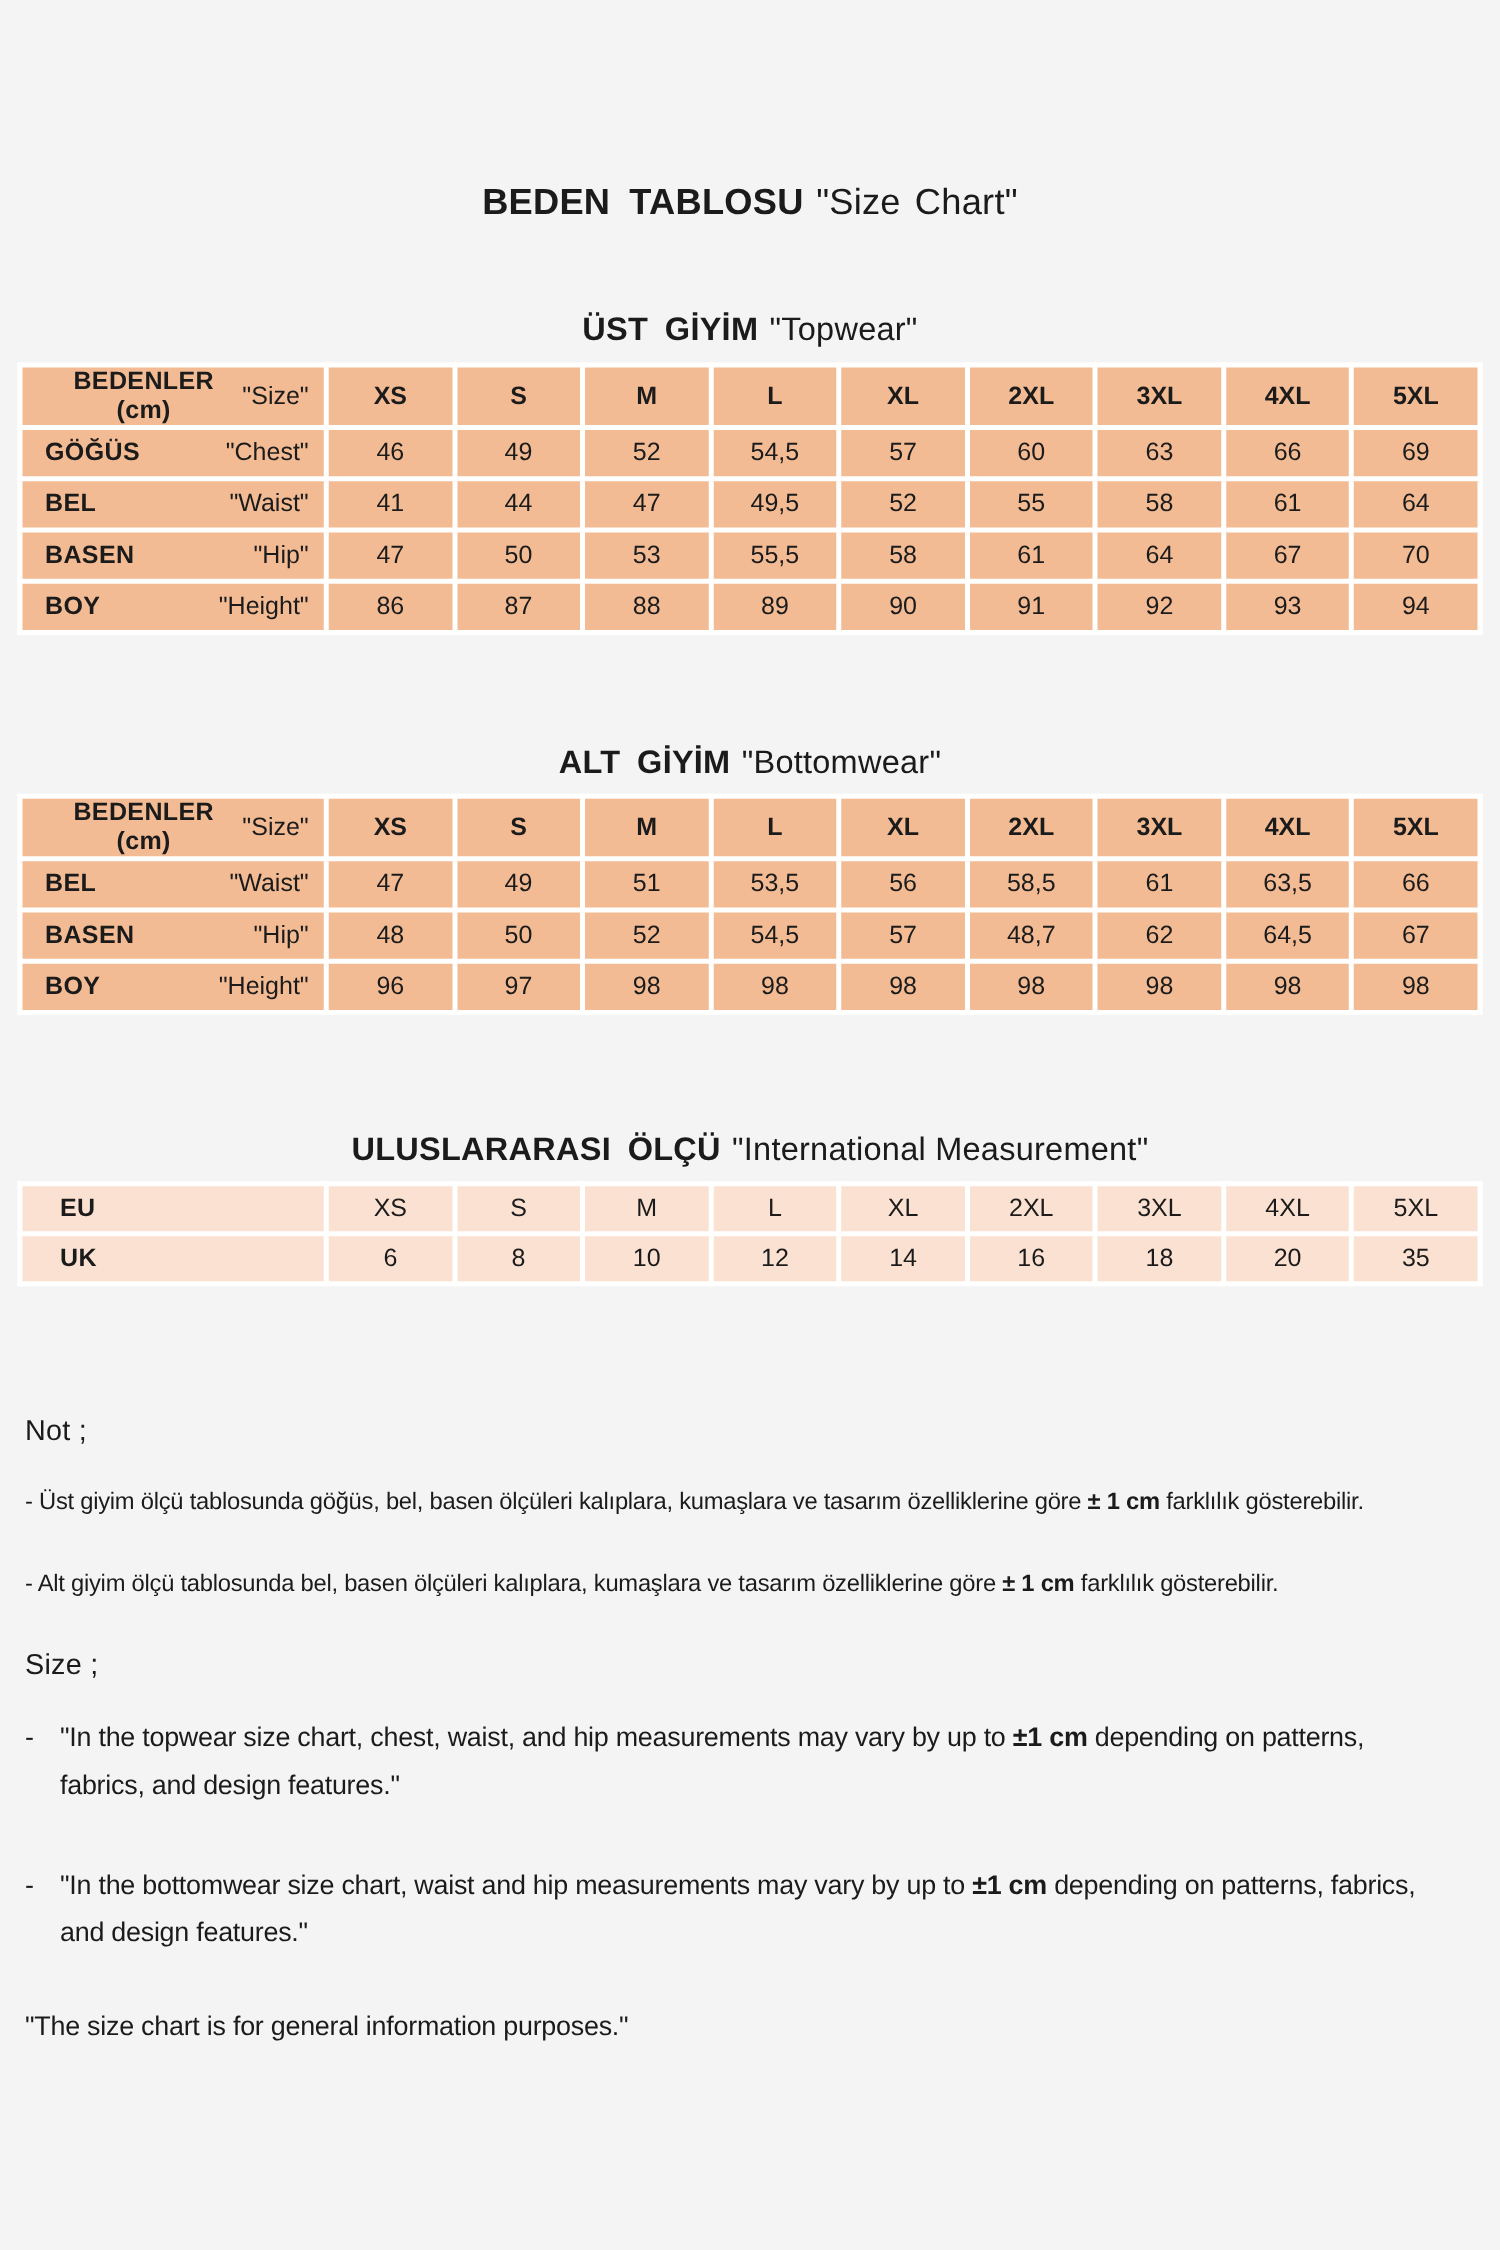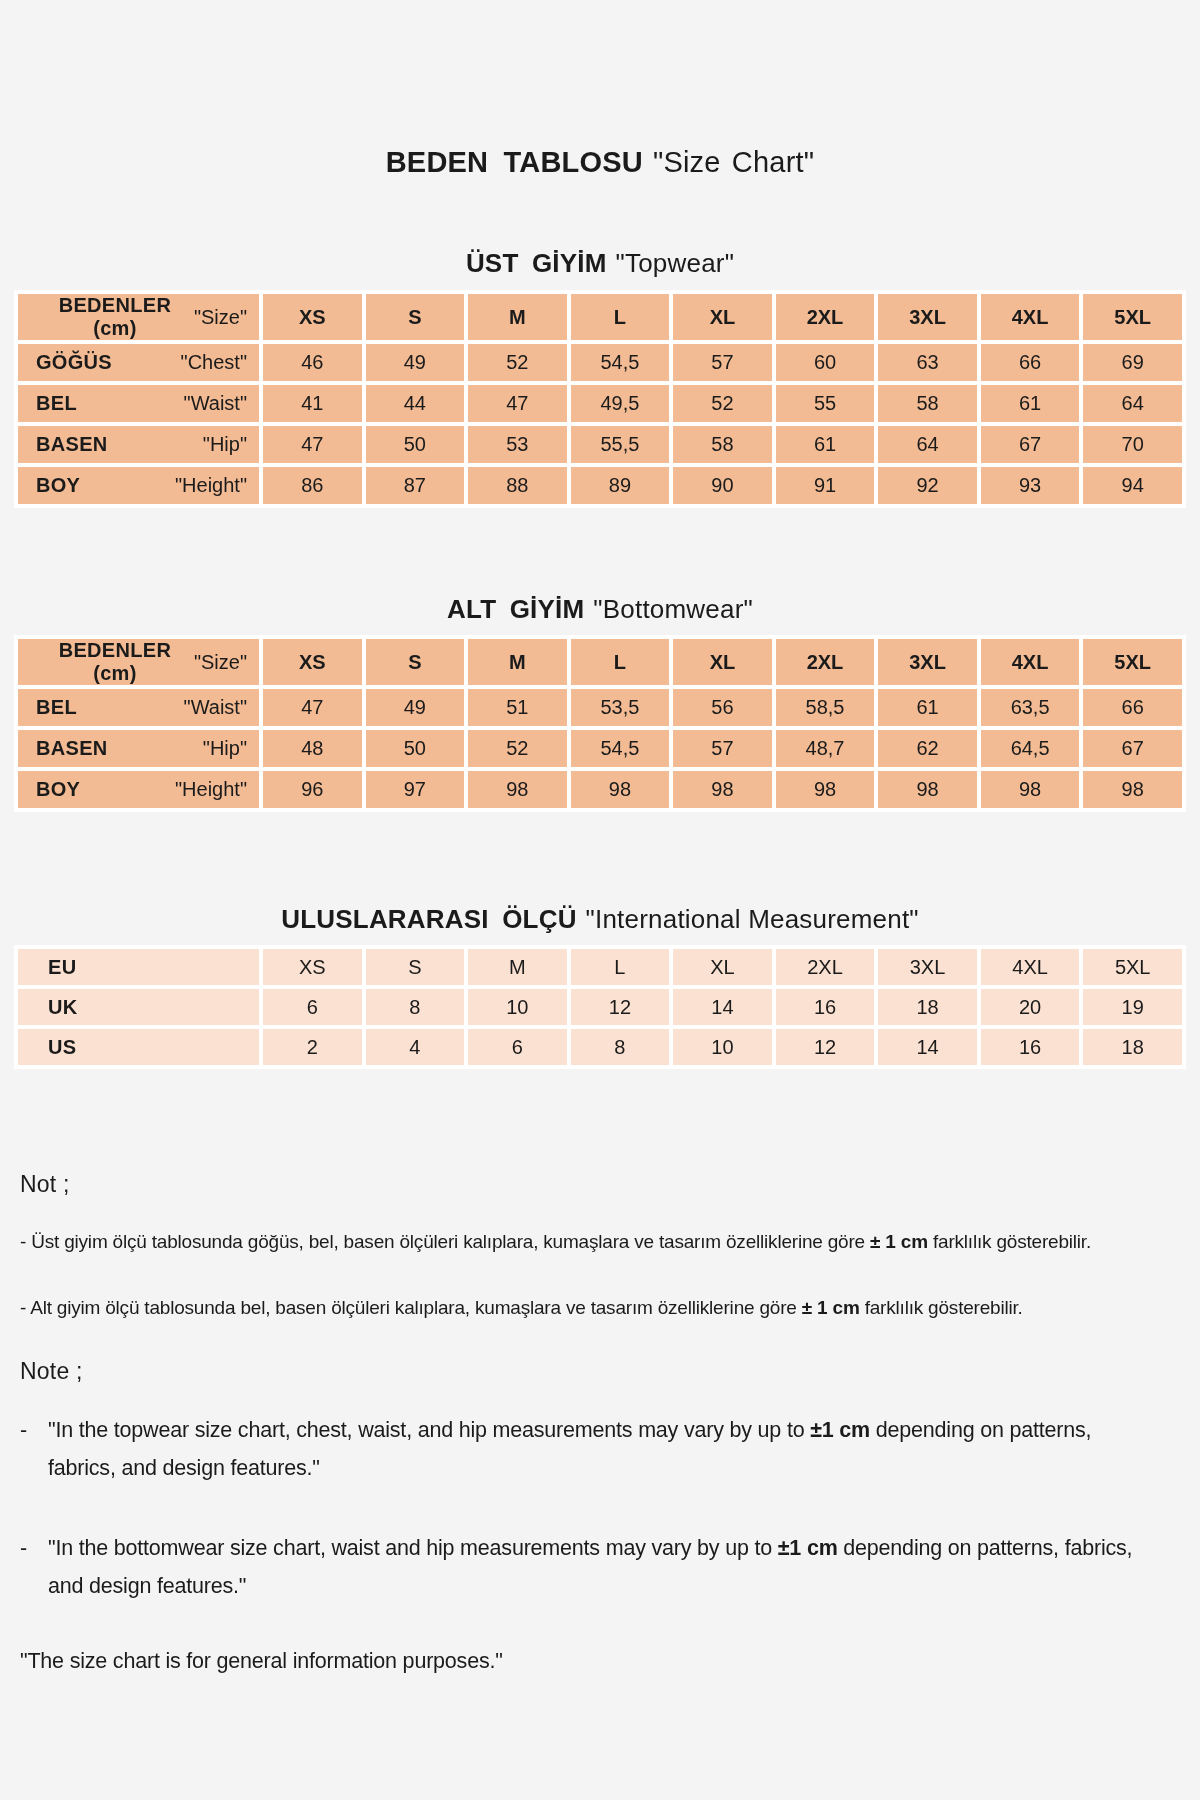--- a/index.html
+++ b/index.html
@@ -319,50 +319,34 @@
             </div>
           </td>
           <td class="">6</td>
           <td class="">8</td>
           <td class="">10</td>
           <td class="">12</td>
           <td class="">14</td>
           <td class="">16</td>
           <td class="">18</td>
           <td class="">20</td>
-          <td class="">19</td>
-        </tr>
-        <tr>
-          <td class="label-cell">
-            <div class="label-wrap">
-              <span class="lab-tr">US</span>
-            </div>
-          </td>
-          <td class="">2</td>
-          <td class="">4</td>
-          <td class="">6</td>
-          <td class="">8</td>
-          <td class="">10</td>
-          <td class="">12</td>
-          <td class="">14</td>
-          <td class="">16</td>
-          <td class="">18</td>
+          <td class="">35</td>
         </tr>
       </tbody>
   </table>
 
   <div class="notes">
     <p class="note-head">Not ;</p>
 
     <p class="note-par"><span>- Üst giyim ölçü tablosunda göğüs, bel, basen ölçüleri kalıplara, kumaşlara ve tasarım özelliklerine göre </span><b>± 1 cm</b><span> farklılık gösterebilir.</span></p>
 
     <p class="note-par second"><span>- Alt giyim ölçü tablosunda bel, basen ölçüleri kalıplara, kumaşlara ve tasarım özelliklerine göre </span><b>± 1 cm</b><span> farklılık gösterebilir.</span></p>
 
 
-    <p class="note-head en">Note ;</p>
+    <p class="note-head en">Size ;</p>
 
     <div class="bullet">
       <span class="dash">-</span>
       <span class="btext"><span>"In the topwear size chart, chest, waist, and hip measurements may vary by up to </span><b>±1 cm</b><span> depending on patterns, fabrics, and design features."</span></span>
     </div>
 
     <div class="bullet second">
       <span class="dash">-</span>
       <span class="btext"><span>"In the bottomwear size chart, waist and hip measurements may vary by up to </span><b>±1 cm</b><span> depending on patterns, fabrics, and design features."</span></span>
     </div>

